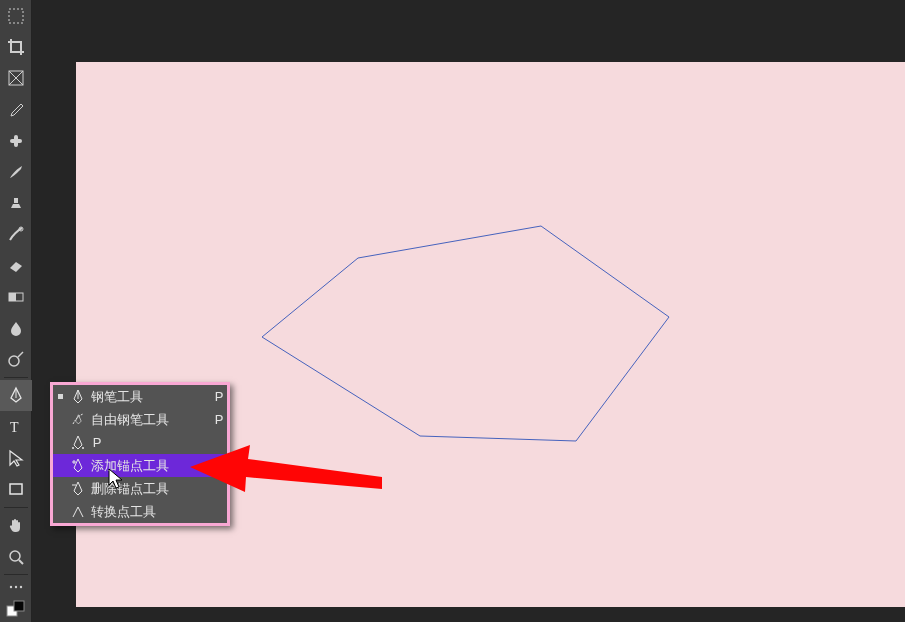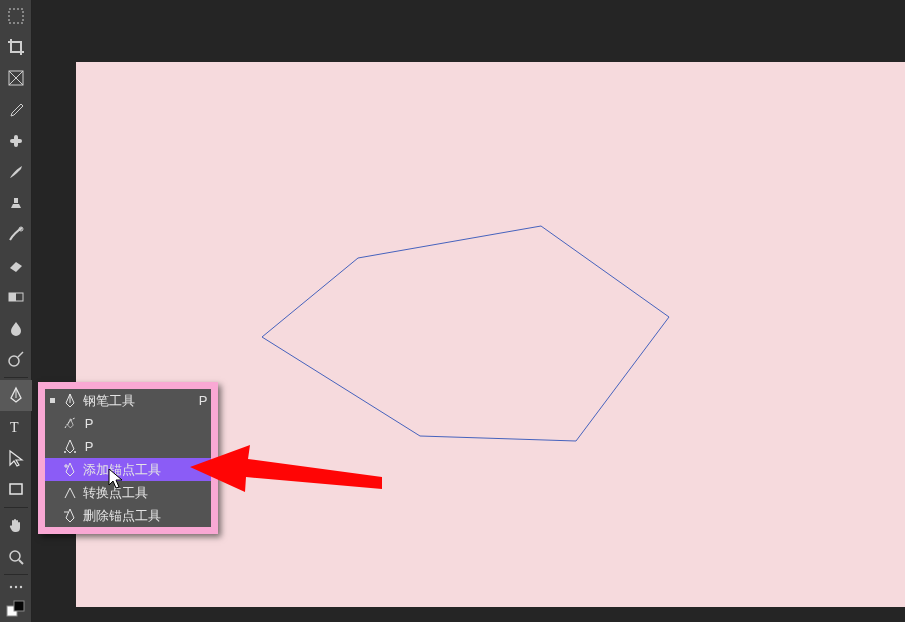--- a/index.html
+++ b/index.html
@@ -61,39 +61,39 @@
     background: #f6dadd;
     overflow: hidden;
   }
   .shape-path {
     stroke: #4662bd;
     stroke-width: 1;
     fill: none;
   }
   .flyout {
     position: absolute;
-    left: 38px;
+    left: 50px;
     top: 382px;
     width: 180px;
     background: #535353;
-    border: 7px solid #f9a8d4;
+    border: 3px solid #f9a8d4;
     box-shadow: 3px 3px 6px rgba(0,0,0,0.5);
     z-index: 20;
   }
   .flyout-row {
     display: flex;
     align-items: center;
     height: 23px;
     color: #e4e4e4;
     font-size: 13px;
     cursor: pointer;
     position: relative;
   }
   .flyout-row.highlight {
-    background: #8b5cf6;
+    background: #6d28d9;
   }
   .flyout-dot {
     width: 14px;
     display: flex;
     justify-content: center;
     align-items: center;
   }
   .flyout-dot .dot {
     width: 5px; height:5px;
     background:#d8d8d8;
@@ -271,20 +271,21 @@
     <div class="flyout-short">P</div>
   </div>
   <div class="flyout-row">
     <div class="flyout-dot"></div>
     <div class="flyout-icon">
       <svg width="16" height="16">
           <path d="M3 12c3-6 7-9 10-10" stroke="#e6e6e6" fill="none" stroke-dasharray="2 1"></path>
           <path d="M8 1l4 9-4 4-4-4z" stroke="#e6e6e6" fill="none" transform="scale(0.7) translate(4,3)"></path>
         </svg>
     </div>
+    <div class="flyout-label">自由钢笔工具</div>
     <div class="flyout-short">P</div>
   </div>
   <div class="flyout-row">
     <div class="flyout-dot"></div>
     <div class="flyout-icon">
       <svg width="16" height="16">
           <path d="M8 1l4 9-4 4-4-4z" stroke="#e6e6e6" fill="none"></path>
           <circle cx="3" cy="13" r="1" fill="#e6e6e6"></circle>
           <circle cx="13" cy="13" r="1" fill="#e6e6e6"></circle>
         </svg>
@@ -300,35 +301,35 @@
           <line x1="4" y1="2" x2="4" y2="6" stroke="#e6e6e6"></line>
         </svg>
     </div>
     <div class="flyout-label">添加锚点工具</div>
     <div class="flyout-short"></div>
   </div>
   <div class="flyout-row">
     <div class="flyout-dot"></div>
     <div class="flyout-icon">
       <svg width="16" height="16">
-          <path d="M3 13 L8 3 L13 13" stroke="#e6e6e6" fill="none"></path>
-        </svg>
-    </div>
-    <div class="flyout-label">转换点工具</div>
-    <div class="flyout-short"></div>
-  </div>
-  <div class="flyout-row">
-    <div class="flyout-dot"></div>
-    <div class="flyout-icon">
-      <svg width="16" height="16">
           <path d="M8 1l4 9-4 4-4-4z" stroke="#e6e6e6" fill="none"></path>
           <line x1="2" y1="4" x2="6" y2="4" stroke="#e6e6e6"></line>
         </svg>
     </div>
     <div class="flyout-label">删除锚点工具</div>
+    <div class="flyout-short"></div>
+  </div>
+  <div class="flyout-row">
+    <div class="flyout-dot"></div>
+    <div class="flyout-icon">
+      <svg width="16" height="16">
+          <path d="M3 13 L8 3 L13 13" stroke="#e6e6e6" fill="none"></path>
+        </svg>
+    </div>
+    <div class="flyout-label">转换点工具</div>
     <div class="flyout-short"></div>
   </div>
 </div>
 
 <svg class="arrow-anno" width="280" height="70">
   <polygon points="70,30 130,8 128,22 262,40 262,52 126,40 125,55" fill="#ff0505"></polygon>
 </svg>
 
 <svg class="cursor" width="18" height="22">
   <path d="M1 1 L1 17 L5 13 L8 20 L11 19 L8 12 L14 12 Z" fill="#ffffff" stroke="#000" stroke-width="1"></path>

